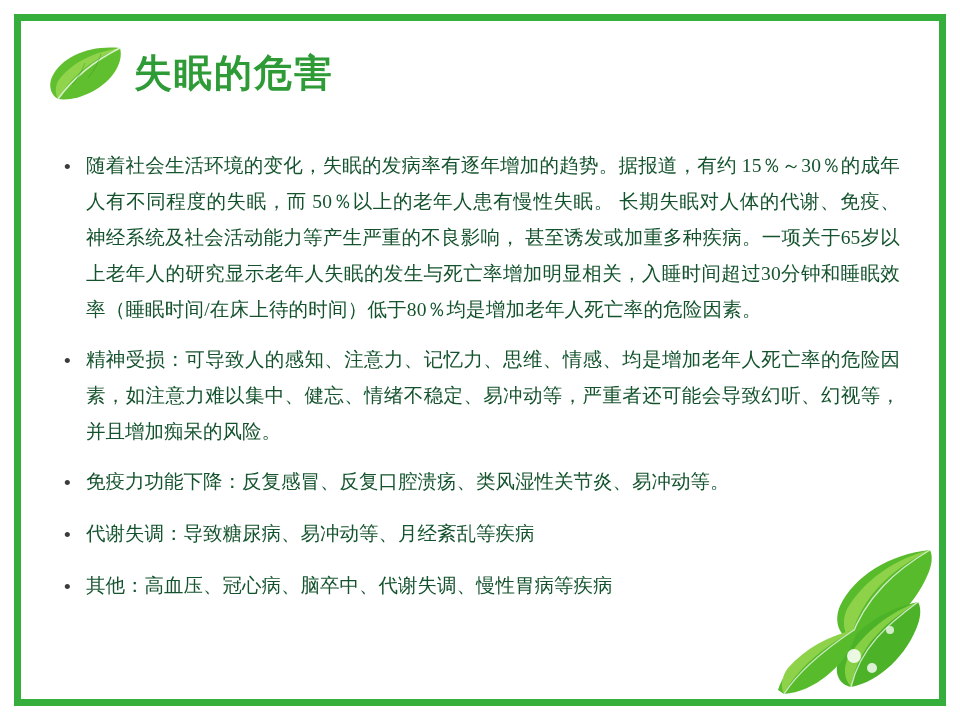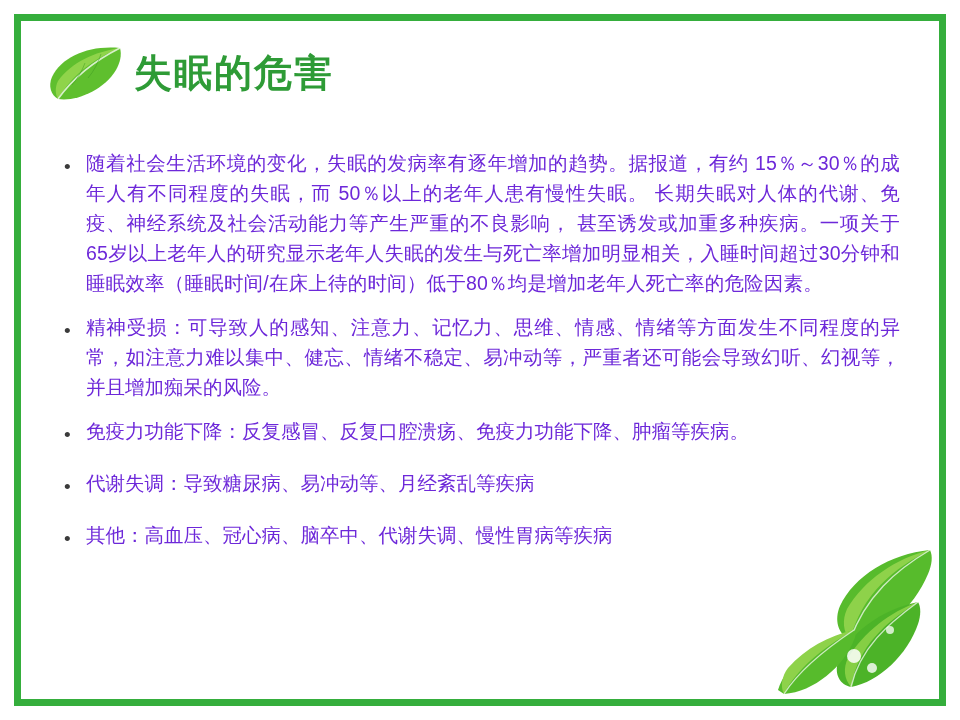--- a/index.html
+++ b/index.html
@@ -82,24 +82,24 @@
     color: #3b3b3b;
     font-size: 19px;
     line-height: 38px;
     text-align: left;
     padding-left: 4px;
     box-sizing: border-box;
   }
   .bullet-text {
     flex: 1 1 auto;
     font-size: 19.5px;
-    line-height: 30px;
-    color: #6d28d9;
+    line-height: 36px;
+    color: #14532d;
     text-align: justify;
-    font-family: Liberation Sans, sans-serif;
+    font-family: Liberation Serif, serif;
   }
   .bullet-row.p1 .bullet-text { letter-spacing: 0.2px; }
   
   .leaf-cluster {
     position: absolute;
     right: 26px;
     bottom: 26px;
     width: 230px;
     height: 150px;
     pointer-events: none;
@@ -128,26 +128,26 @@
 
   <div class="body-list">
 
     <div class="bullet-row p1">
       <span class="bullet-dot">•</span>
       <span class="bullet-text">随着社会生活环境的变化，失眠的发病率有逐年增加的趋势。据报道，有约 15％～30％的成年人有不同程度的失眠，而 50％以上的老年人患有慢性失眠。 长期失眠对人体的代谢、免疫、神经系统及社会活动能力等产生严重的不良影响， 甚至诱发或加重多种疾病。一项关于65岁以上老年人的研究显示老年人失眠的发生与死亡率增加明显相关，入睡时间超过30分钟和睡眠效率（睡眠时间/在床上待的时间）低于80％均是增加老年人死亡率的危险因素。</span>
     </div>
 
     <div class="bullet-row">
       <span class="bullet-dot">•</span>
-      <span class="bullet-text">精神受损：可导致人的感知、注意力、记忆力、思维、情感、情绪等方面发生不同程度的异常，如注意力难以集中、健忘、情绪不稳定、易冲动等，严重者还可能会导致幻听、幻视等，并且增加痴呆的风险。</span>
+      <span class="bullet-text">精神受损：可导致人的感知、注意力、记忆力、思维、情感、均是增加老年人死亡率的危险因素，如注意力难以集中、健忘、情绪不稳定、易冲动等，严重者还可能会导致幻听、幻视等，并且增加痴呆的风险。</span>
     </div>
 
     <div class="bullet-row">
       <span class="bullet-dot">•</span>
-      <span class="bullet-text">免疫力功能下降：反复感冒、反复口腔溃疡、免疫力功能下降、肿瘤等疾病。</span>
+      <span class="bullet-text">免疫力功能下降：反复感冒、反复口腔溃疡、类风湿性关节炎、易冲动等。</span>
     </div>
 
     <div class="bullet-row">
       <span class="bullet-dot">•</span>
       <span class="bullet-text">代谢失调：导致糖尿病、易冲动等、月经紊乱等疾病</span>
     </div>
 
     <div class="bullet-row">
       <span class="bullet-dot">•</span>
       <span class="bullet-text">其他：高血压、冠心病、脑卒中、代谢失调、慢性胃病等疾病</span>

